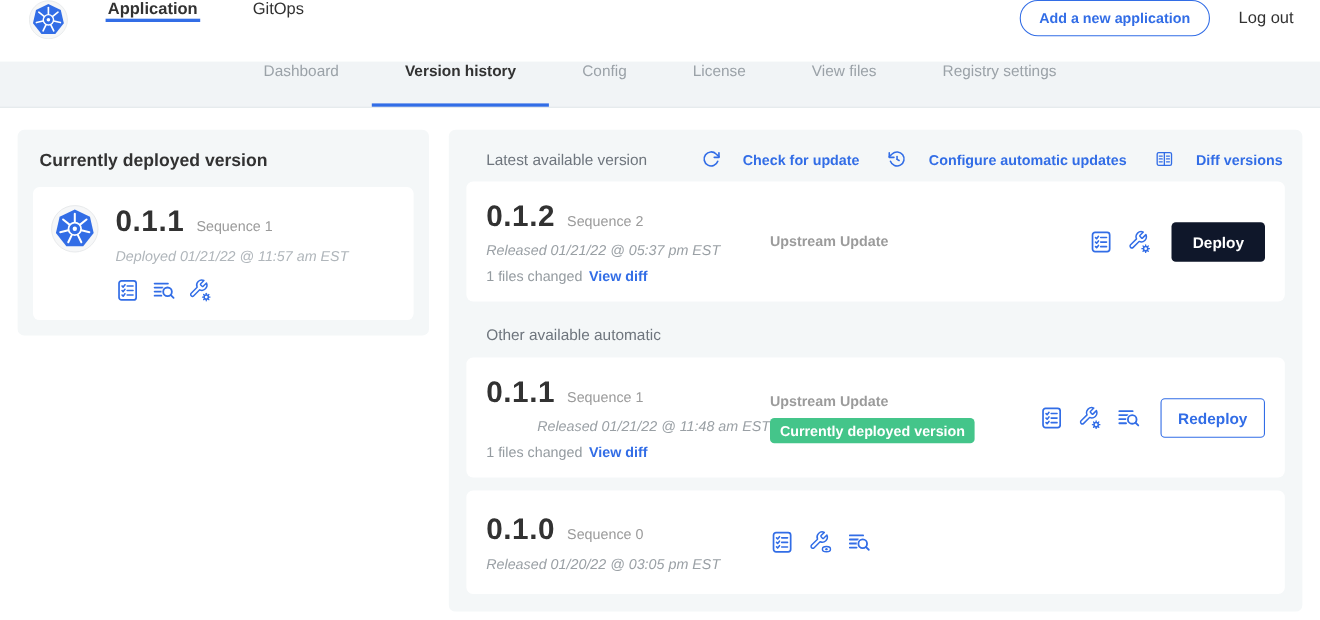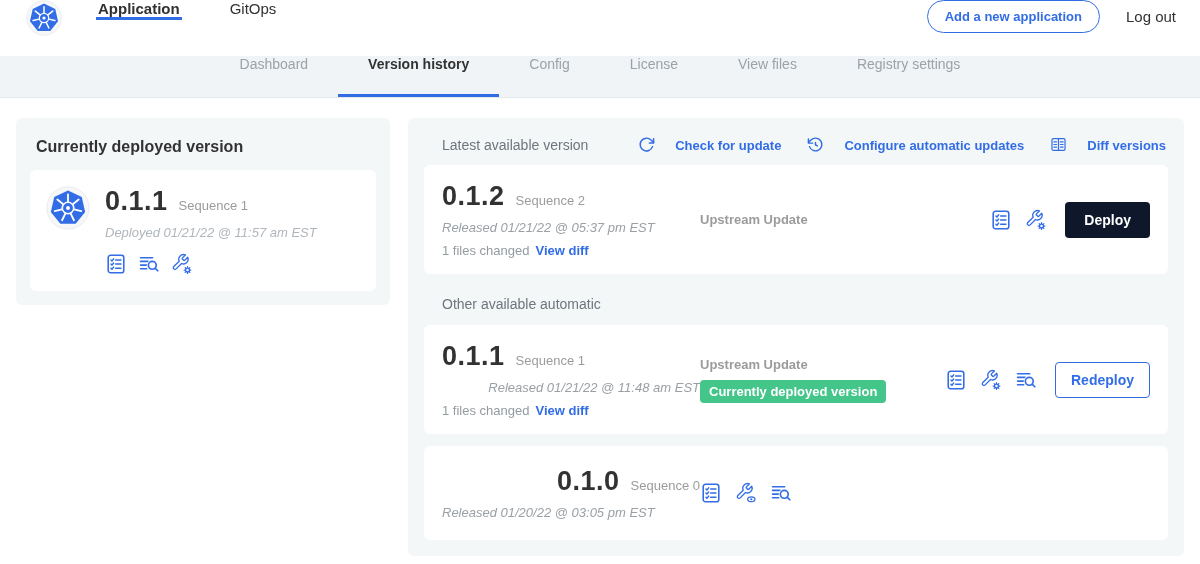--- a/index.html
+++ b/index.html
@@ -330,21 +330,21 @@
             </svg>
           </span>
         <button class="btn-outline">Redeploy</button>
       </div>
     </div>
 
     <div class="card-gap"></div>
 
     <div class="version-card">
       <div class="vc-left">
-        <div class="version-line" style="display:flex;align-items:baseline;gap:11px;justify-content:flex-end;">
+        <div class="version-line" style="display:flex;align-items:baseline;gap:11px;">
           <span class="big-version">0.1.0</span>
           <span class="seq">Sequence 0</span>
         </div>
         <div class="date-line" style="color:#9aa0a5;">Released 01/20/22 @ 03:05 pm EST</div>
       </div>
       <div class="vc-right">
         <span class="act-icon">
             <svg>
               <use href="#sym-checklist"></use>
             </svg>

